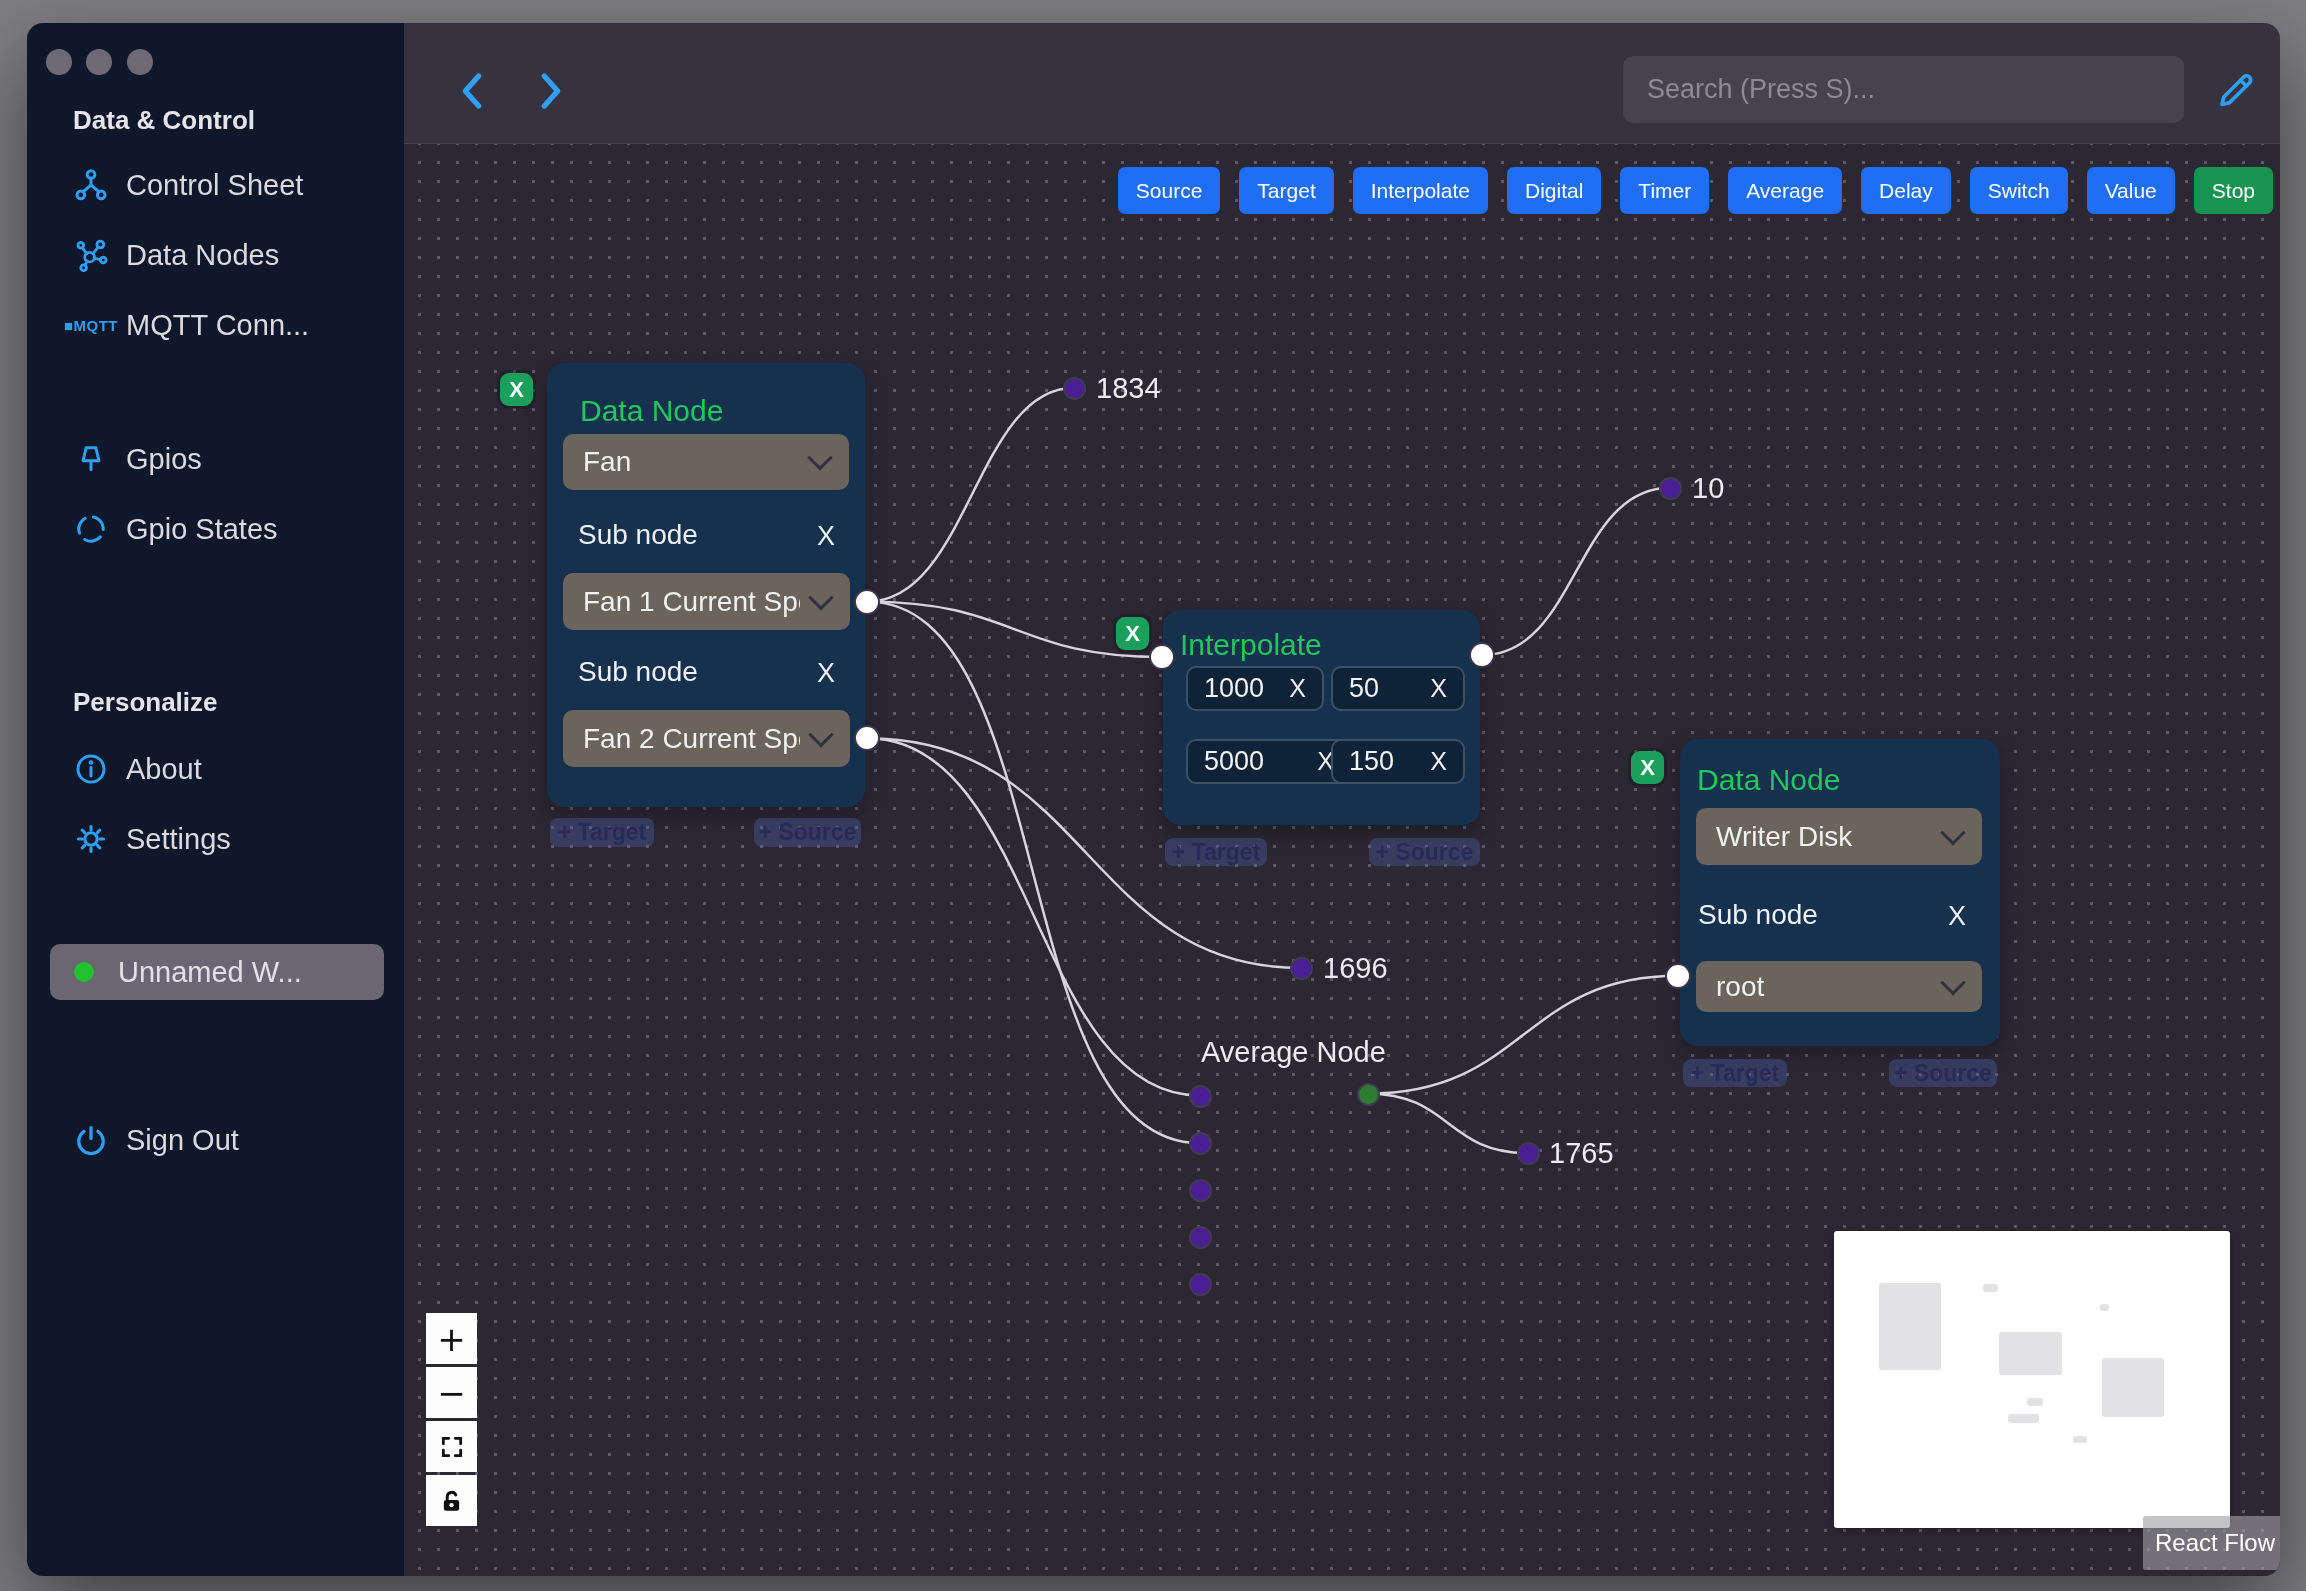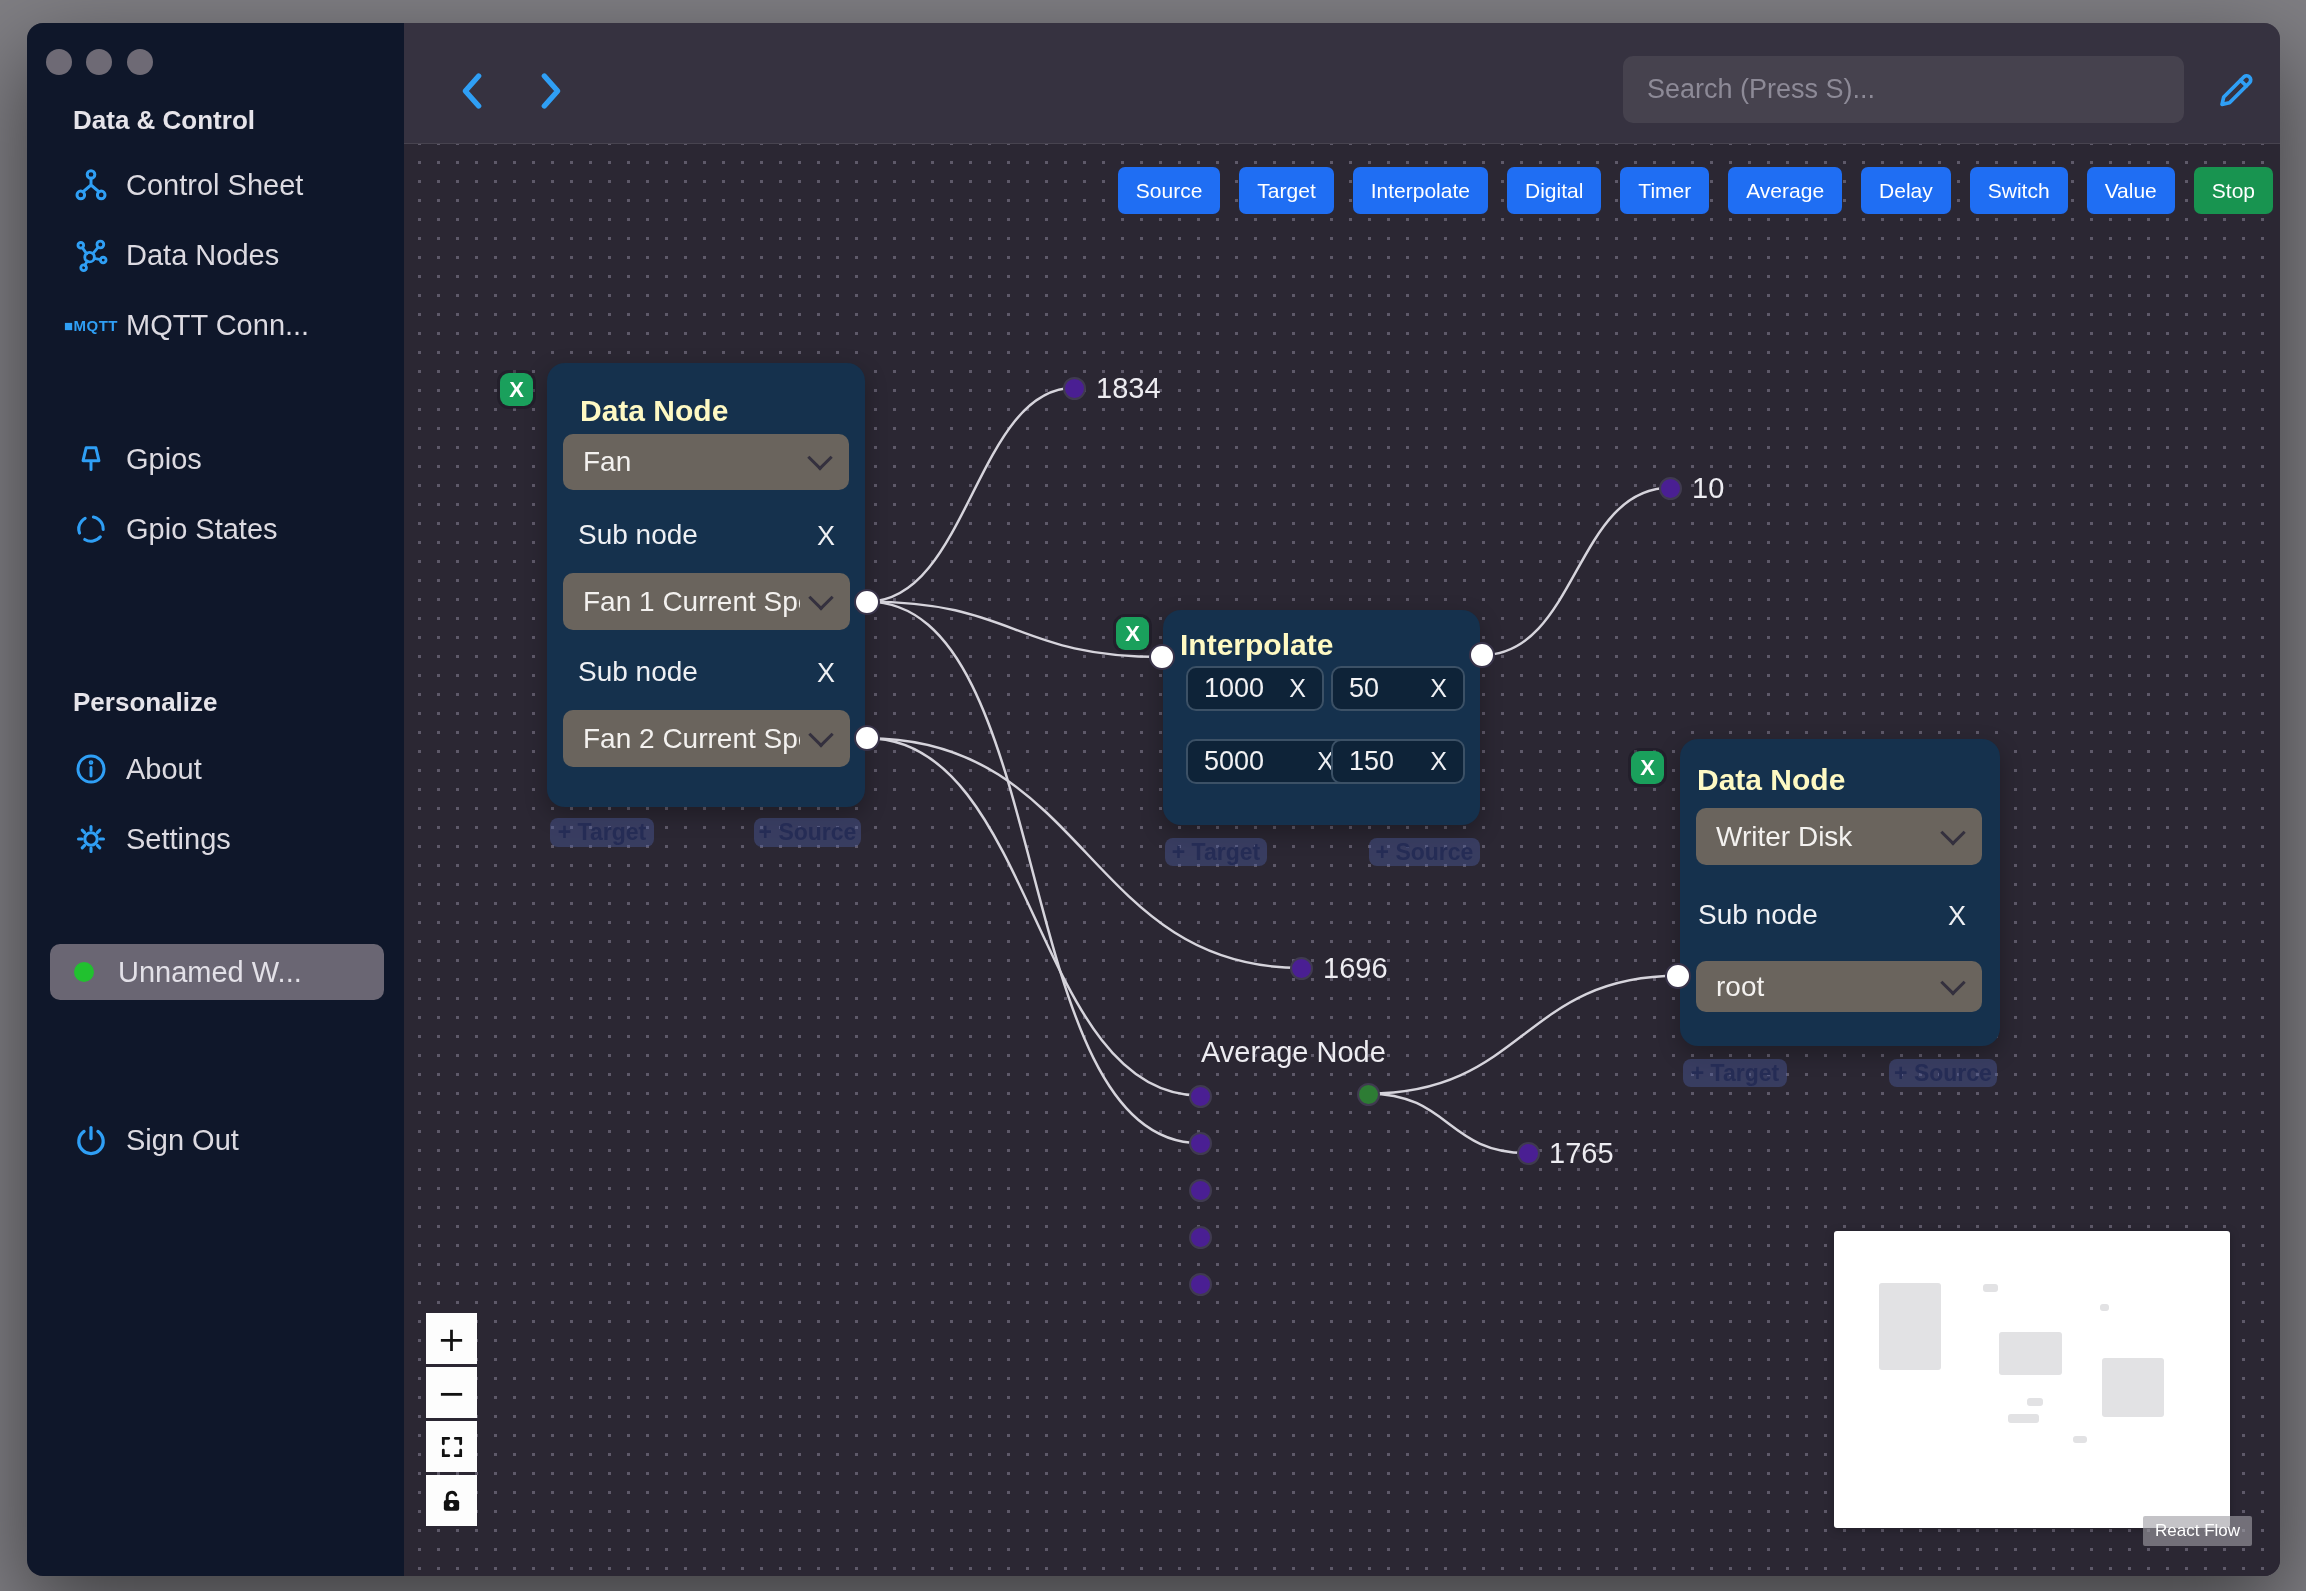--- a/index.html
+++ b/index.html
@@ -46,21 +46,21 @@
   .toolbar{position:absolute;top:23px;right:7px;display:flex;gap:19px;}
   .tbtn{
     height:47px;padding:0 18px;border:none;border-radius:7px;background:#1f6ef3;color:#fff;
     font-size:21px;font-weight:500;font-family:"Liberation Sans",sans-serif;cursor:pointer;white-space:nowrap;
   }
   .tbtn.green{background:#189450;}
   .edges{position:absolute;left:0;top:0;pointer-events:none;}
   .edges path{pointer-events:stroke;}
   
   .node{position:absolute;background:#15314d;border-radius:18px;box-shadow:0 8px 22px rgba(0,0,0,.28);}
-  .node-title{position:absolute;color:#fef9c3;font-size:30px;font-weight:700;white-space:nowrap;}
+  .node-title{position:absolute;color:#22c55e;font-size:30px;font-weight:400;white-space:nowrap;}
   .dd{
     position:absolute;background:#6a645d;border-radius:10px;display:flex;align-items:center;
     padding:8px 20px;box-sizing:border-box;color:#f3f1ef;font-size:28px;cursor:pointer;overflow:hidden;
   }
   .dd .val{white-space:nowrap;overflow:hidden;flex:1;}
   .chev{flex:none;width:15px;height:15px;border-right:3.5px solid #34303e;border-bottom:3.5px solid #34303e;
     transform:rotate(45deg) translate(-3px,-3px);margin-left:12px;}
   .sub-lbl{position:absolute;color:#eef0f4;font-size:28px;white-space:nowrap;}
   .sub-x{position:absolute;color:#eef0f4;font-size:27px;font-weight:500;cursor:pointer;}
   .xbtn{
@@ -83,22 +83,22 @@
   .ibox .ix{margin-left:auto;font-size:25px;font-weight:500;color:#eef0f4;cursor:pointer;padding-left:10px;}
   
   .zoompanel{position:absolute;left:22px;top:1169px;width:51px;}
   .zbtn{width:51px;height:51px;background:#fdfdfd;border:none;margin-bottom:3px;
     display:flex;align-items:center;justify-content:center;font-size:34px;color:#111;cursor:pointer;
     font-family:"DejaVu Sans",sans-serif;}
   
   .minimap{position:absolute;left:1430px;top:1087px;width:396px;height:297px;background:#ffffff;border-radius:3px;
     box-shadow:0 2px 10px rgba(0,0,0,.25);cursor:pointer;}
   .mm-rect{position:absolute;background:#e2e2e4;border-radius:3px;}
-  .attribution{position:absolute;left:1739px;top:1372px;padding:5px 12px;background:rgba(160,158,165,.62);
-    color:#fff;font-size:17px;border-radius:2px;white-space:nowrap;}
+  .attribution{position:absolute;left:1739px;top:1372px;padding:13px 12px;background:rgba(160,158,165,.62);
+    color:#fff;font-size:24px;border-radius:2px;white-space:nowrap;}
 </style>
 </head>
 <body>
 
 <div class="window">
 
   <div class="sidebar">
     <div class="tl" style="left:19px"></div>
     <div class="tl" style="left:59px"></div>
     <div class="tl" style="left:100px"></div>

